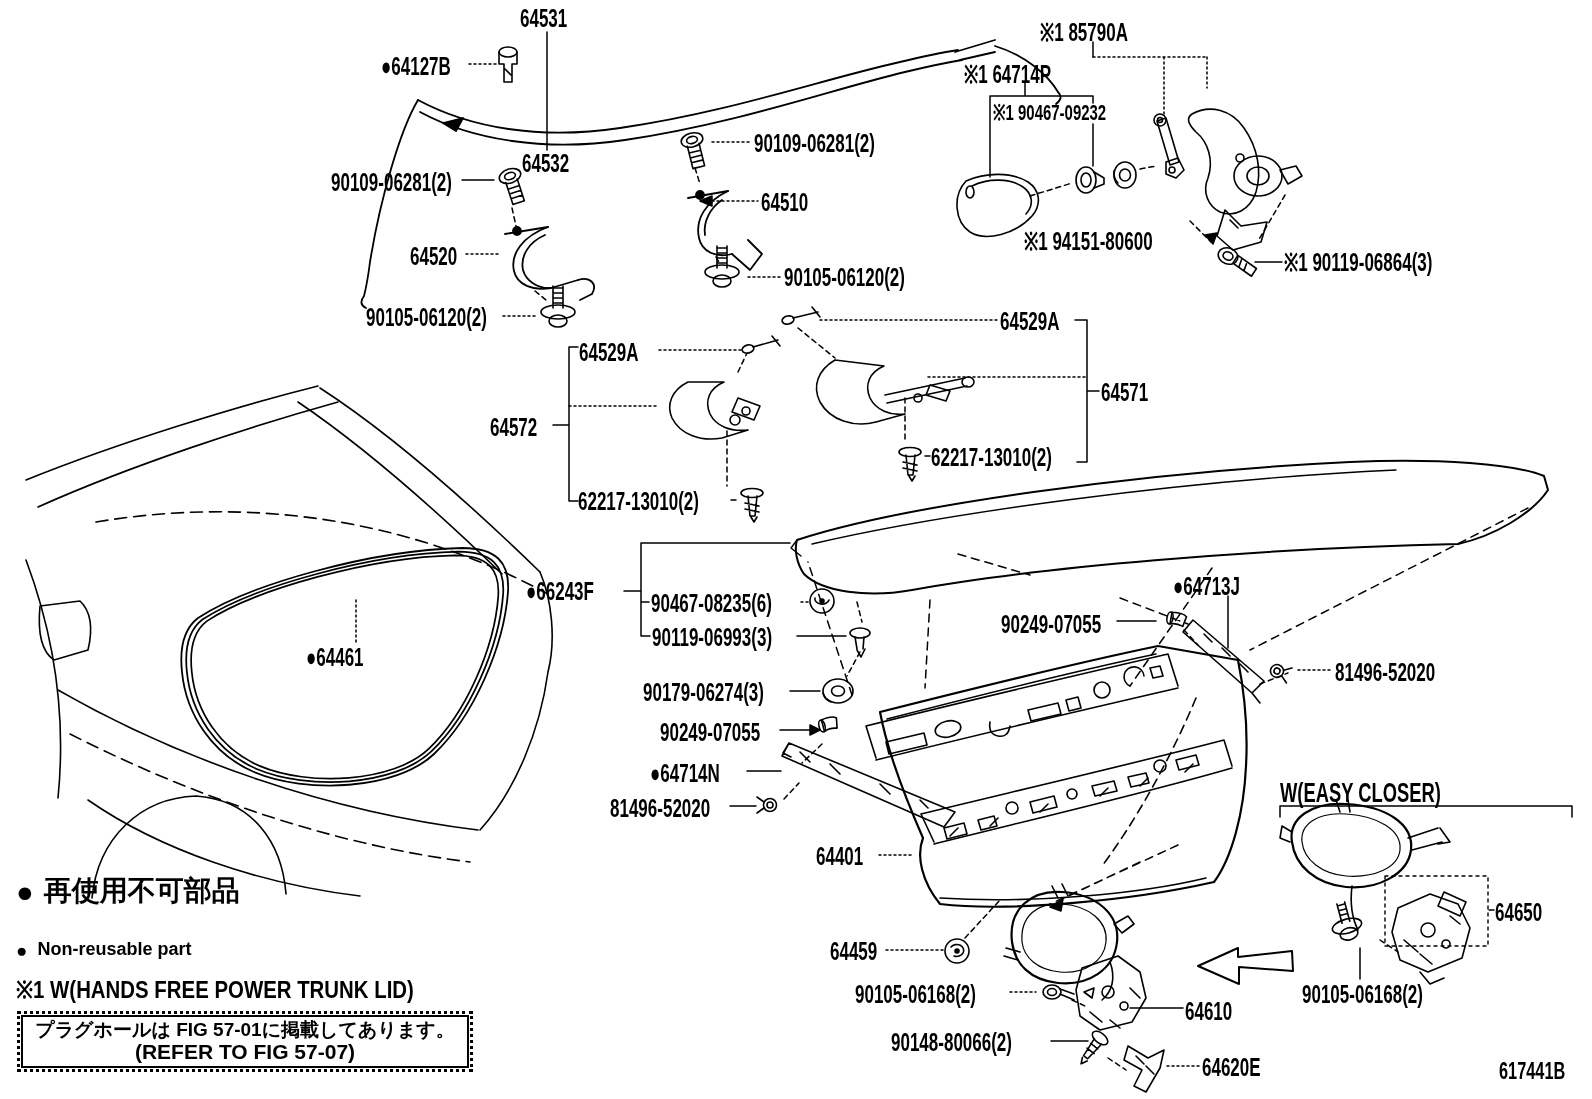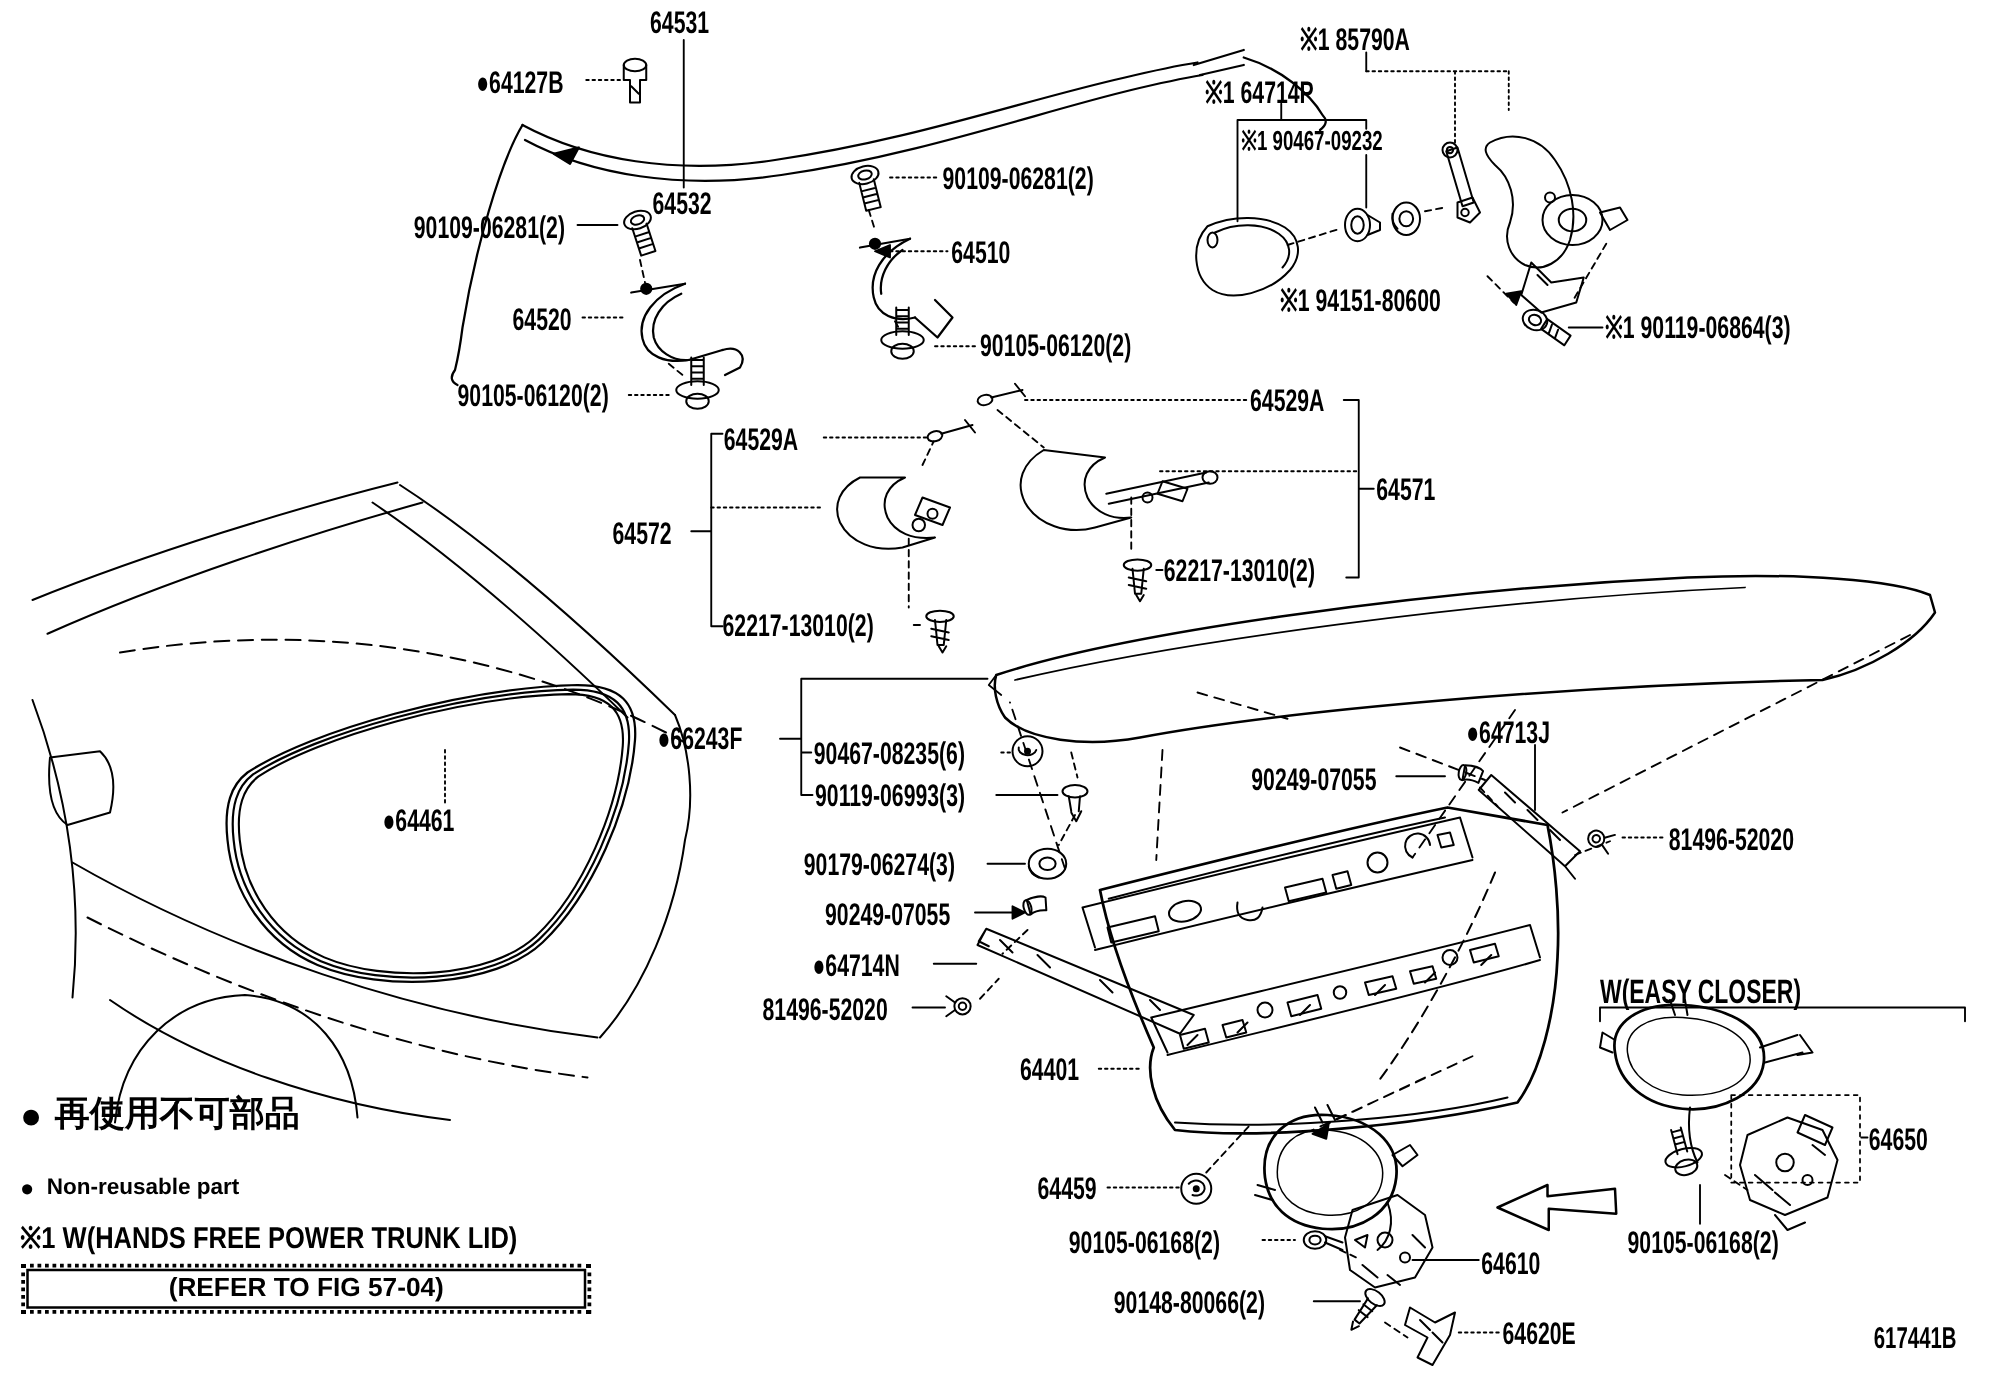--- a/index.html
+++ b/index.html
@@ -385,17 +385,18 @@
 <div class="legend-line" style="left:16px;top:872px;font-size:28px;">
   <span class="blt">●</span><span>再使用不可部品</span>
 </div>
 <div class="legend-line" style="left:16px;top:939px;font-size:18px;">
   <span class="blt">●</span><span>Non-reusable part</span>
 </div>
 <div class="legend-line cond" style="left:16px;top:972px;font-size:24px;">※1 W(HANDS FREE POWER TRUNK LID)</div>
 
 <div id="note-box">
   <div class="inner">
-    <div class="l3">(REFER TO FIG 57-04)</div>
+    <div class="l1">プラグホールは FIG 57-01に掲載してあります。</div>
+    <div class="l3">(REFER TO FIG 57-07)</div>
   </div>
 </div>
 
 </div>
 
 </body></html>

